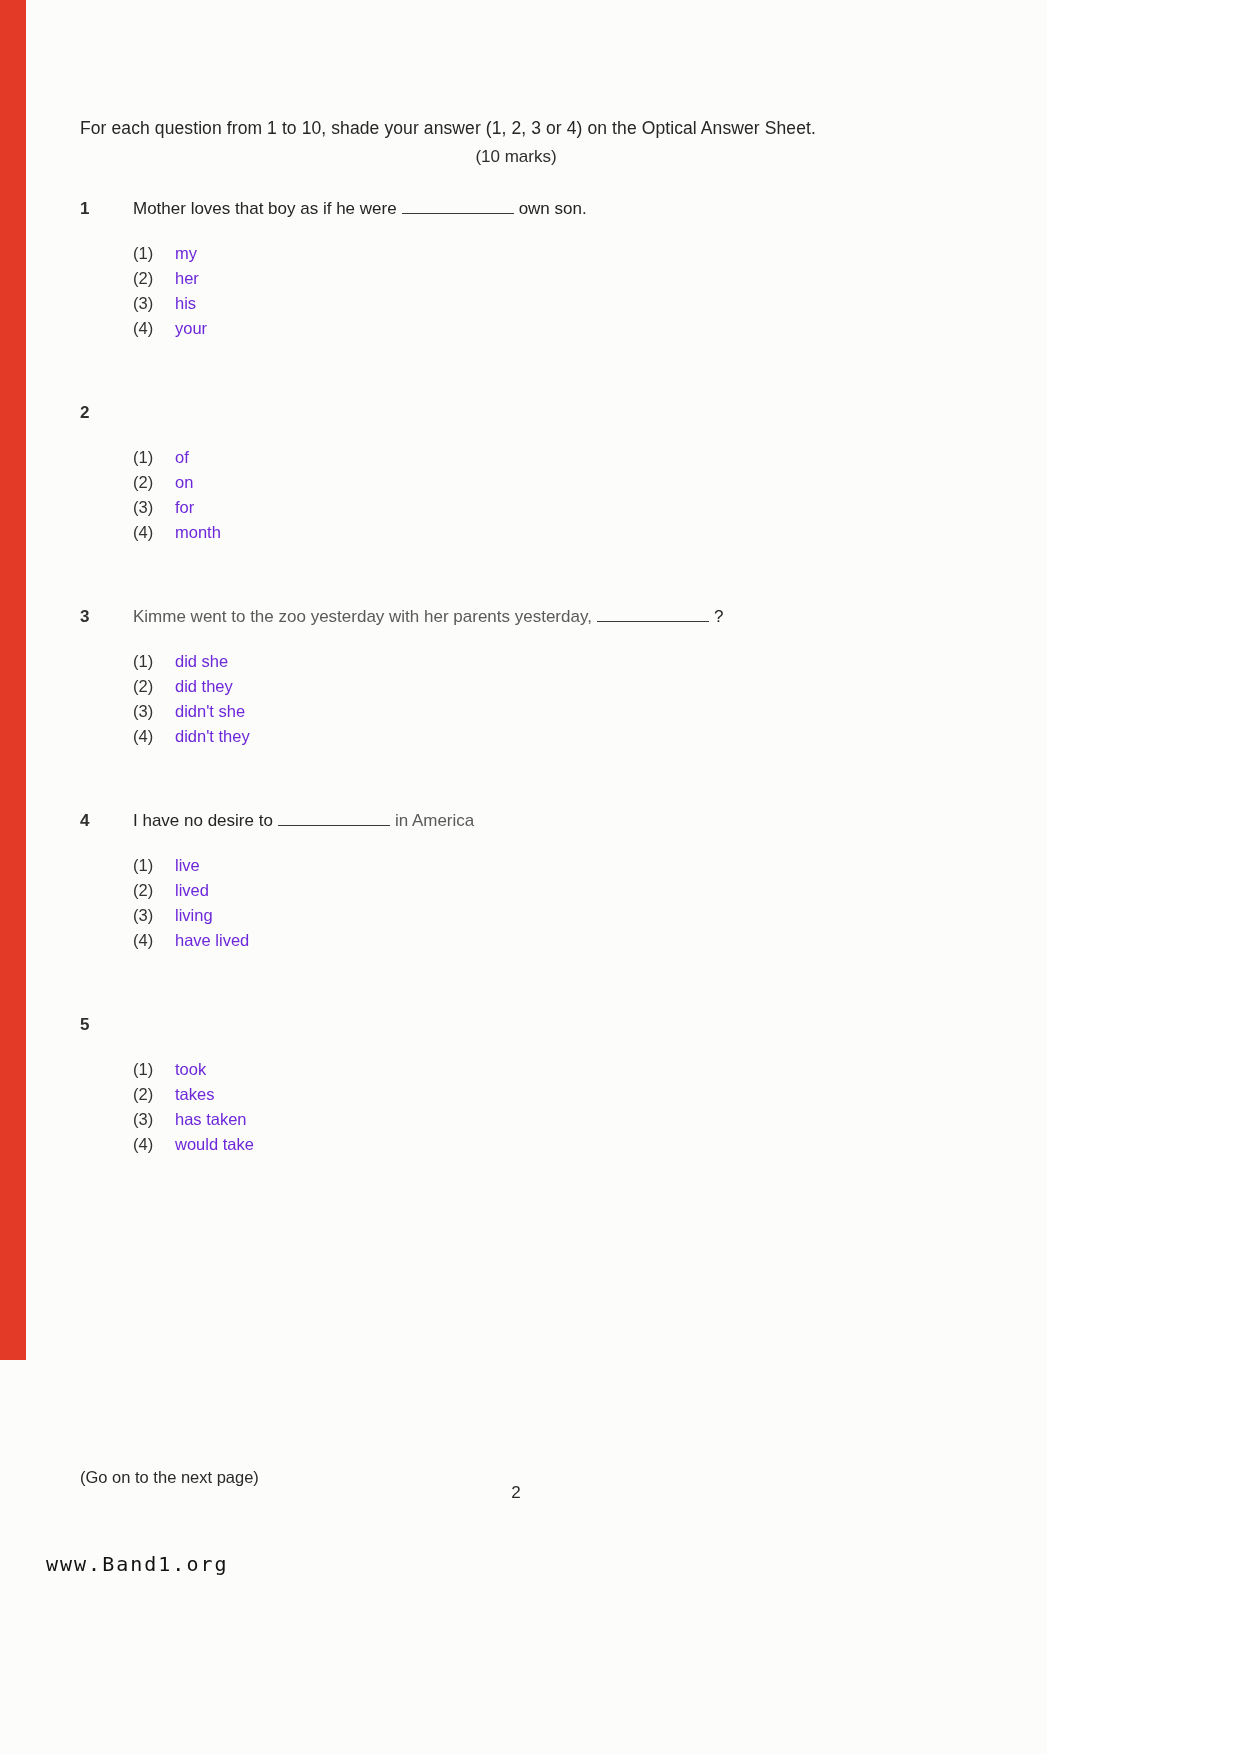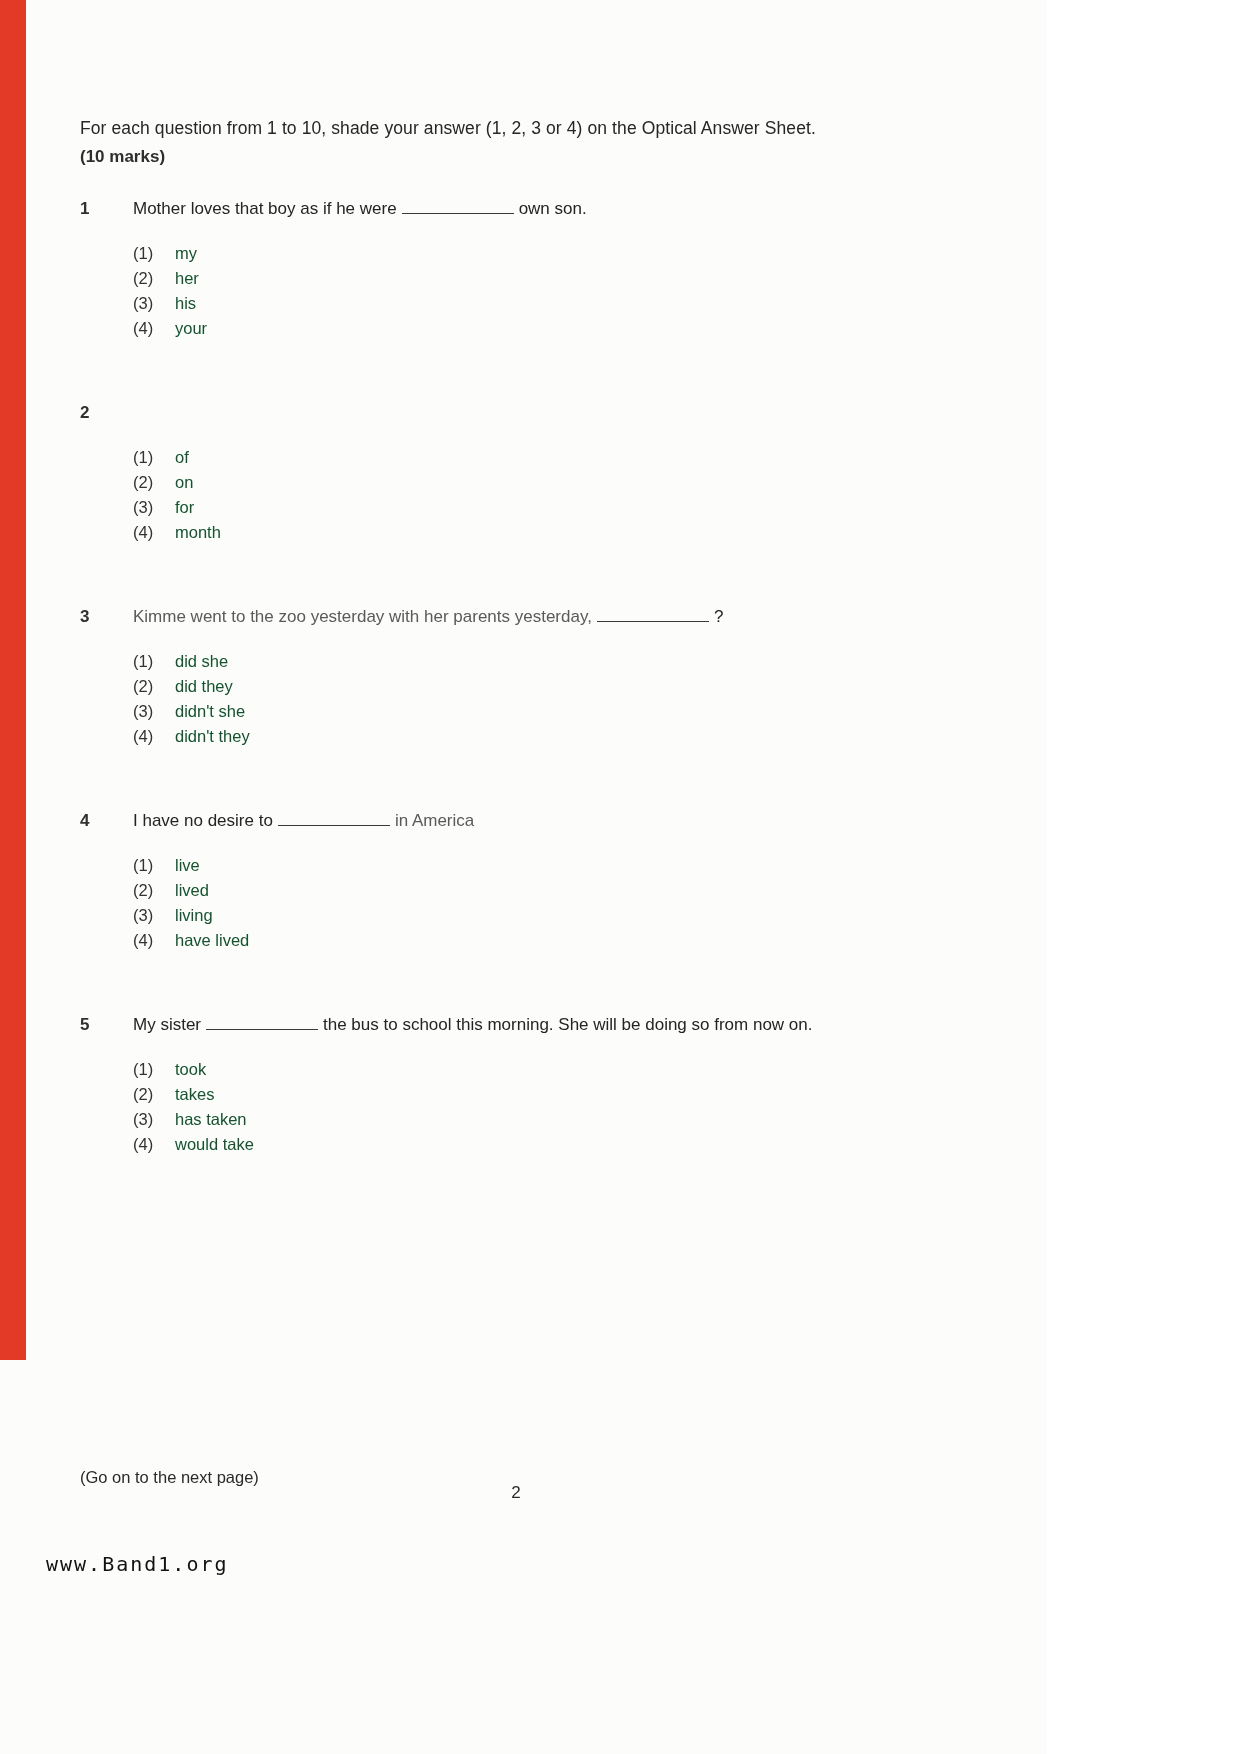--- a/index.html
+++ b/index.html
@@ -31,23 +31,23 @@
     width: 872px;
   }
   .instructions {
     font-size: 17.5px;
     font-weight: 500;
     color: #262626;
     letter-spacing: 0.1px;
   }
   .marks {
     margin-top: 8px;
-    text-align: left;
+    text-align: center;
     font-size: 17px;
-    font-weight: 700;
+    font-weight: 400;
     color: #2e2e2e;
   }
   .questions {
     margin-top: 32px;
   }
   .question {
     margin-bottom: 62px;
   }
   .q-row {
     display: flex;
@@ -86,21 +86,21 @@
     font-size: 16.5px;
     font-weight: 500;
     line-height: 25px;
   }
   .opt-num {
     width: 42px;
     flex: 0 0 42px;
     color: #333333;
   }
   .opt-label {
-    color: #14532d;
+    color: #6d28d9;
   }
   .footer-next {
     position: absolute;
     top: 1468px;
     left: 80px;
     width: 872px;
     font-size: 16.5px;
     font-weight: 500;
     color: #2a2a2a;
   }
@@ -238,23 +238,20 @@
           <div class="opt">
             <span class="opt-num">(4)</span>
             <span class="opt-label">have lived</span>
           </div>
         </div>
       </div>
 
       <div class="question">
         <div class="q-row">
           <span class="q-num">5</span>
-          <span class="q-stem">
-            <span>My sister</span><span class="blank"></span><span>the bus to school this morning. She will be doing so from now on.</span>
-          </span>
         </div>
         <div class="options">
           <div class="opt">
             <span class="opt-num">(1)</span>
             <span class="opt-label">took</span>
           </div>
           <div class="opt">
             <span class="opt-num">(2)</span>
             <span class="opt-label">takes</span>
           </div>

